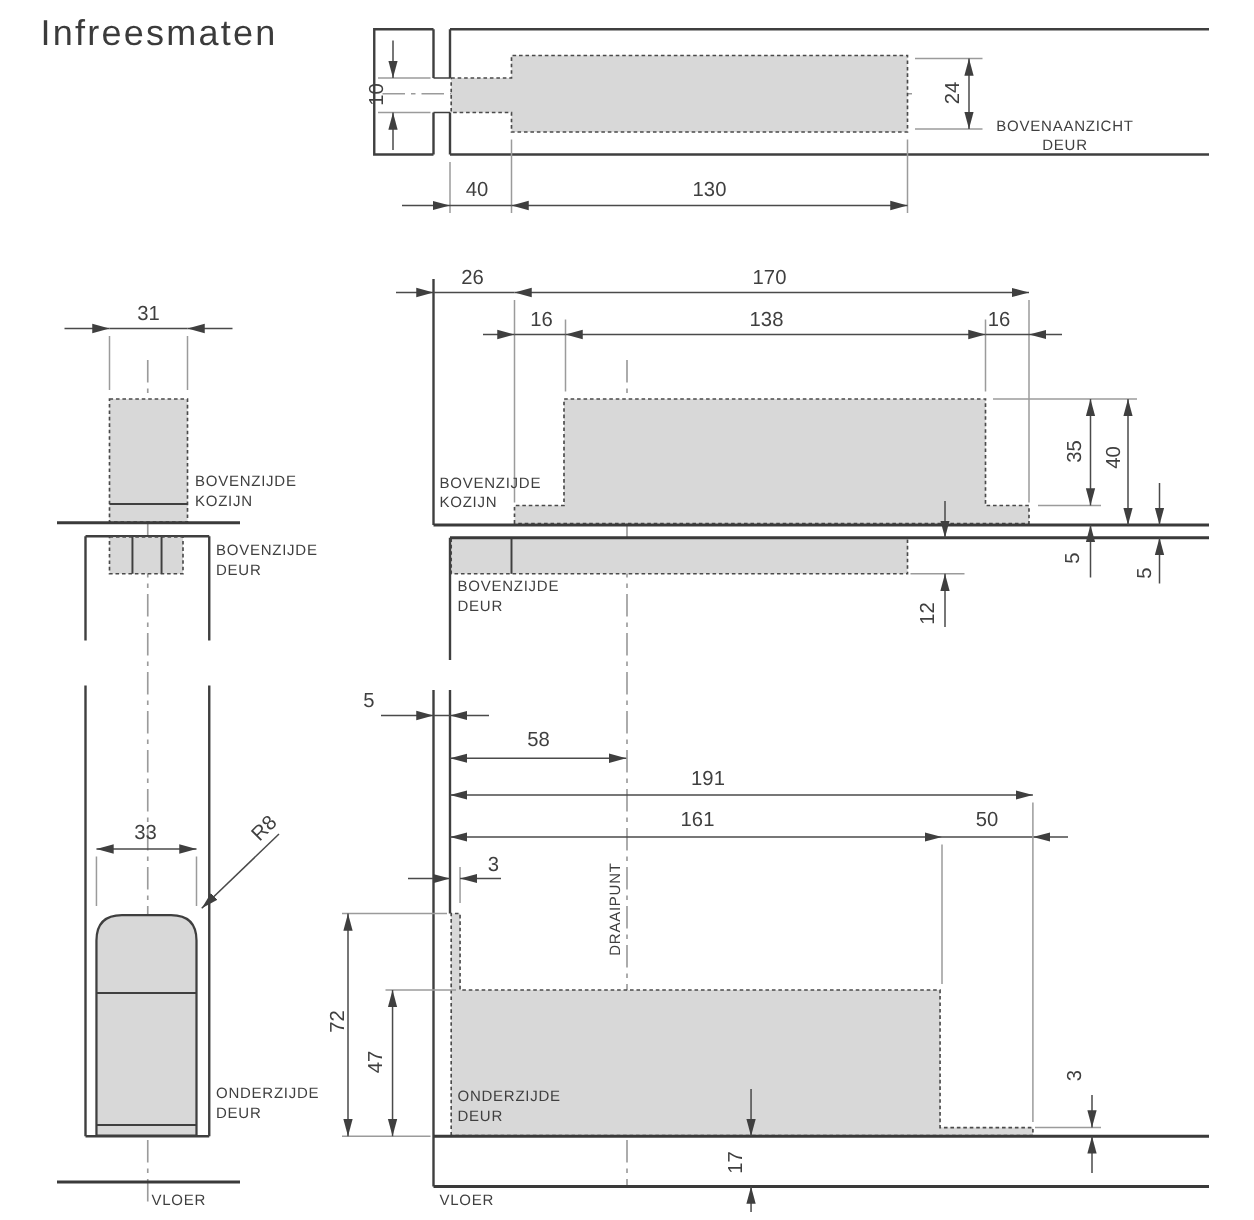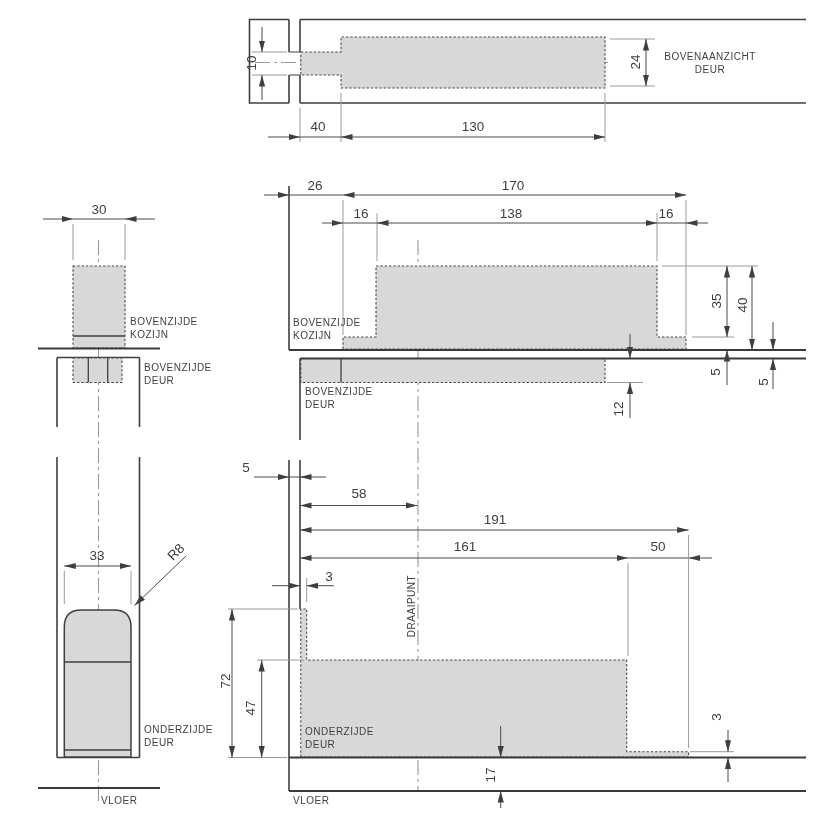--- a/index.html
+++ b/index.html
@@ -12,21 +12,21 @@
   .dim{stroke:#4a4a4a;stroke-width:1;fill:none;}
   .ext{stroke:#9b9b9b;stroke-width:1;fill:none;}
   .cl{stroke:#9b9b9b;stroke-width:1.1;fill:none;stroke-dasharray:15 4 3 4;}
   .ins{fill:#d8d8d8;stroke:#4a4a4a;stroke-width:1.1;stroke-dasharray:2.4 1.9;}
   .ins2{fill:#d8d8d8;stroke:#3f3f3f;stroke-width:1.5;}
   .iline{stroke:#3f3f3f;stroke-width:1.3;}
   .t{position:absolute;transform:translate(-50%,-50%);font-size:13.5px;color:#3f3f3f;white-space:nowrap;}
   .rot{transform:translate(-50%,-50%) rotate(-90deg);}
   .rot45{transform:translate(-50%,-50%) rotate(-45deg);}
   .lbl{position:absolute;font-size:10px;letter-spacing:.5px;line-height:13px;color:#3f3f3f;white-space:pre-line;}
-  .ctr{text-align:center;transform:translate(-50%,-50%);}
+  .ctr{text-align:center;transform:translate(-50%,-50%);margin-top:28px;}
   .lblrot{transform:translate(-50%,-50%) rotate(-90deg);white-space:nowrap;}
   .title{position:absolute;font-size:24px;letter-spacing:1.5px;color:#3b3b3b;}
   .note{position:absolute;font-size:15px;line-height:20.5px;letter-spacing:.3px;color:#3f3f3f;white-space:pre-line;}
 </style>
 </head>
 <body>
 
 <div id="stage">
 
   <svg width="836" height="813" viewBox="0 0 836 813">
@@ -141,20 +141,21 @@
       <line class="dim" x1="232" y1="609" x2="232" y2="757.5" marker-start="url(#arw)" marker-end="url(#arw)"></line>
       <line class="dim" x1="261.7" y1="660" x2="261.7" y2="757.5" marker-start="url(#arw)" marker-end="url(#arw)"></line>
       <line class="ext" x1="690" y1="751.7" x2="734" y2="751.7"></line>
       <line class="dim" x1="728" y1="730" x2="728" y2="751.7" marker-end="url(#arw)"></line>
       <line class="dim" x1="728" y1="782" x2="728" y2="757.5" marker-end="url(#arw)"></line>
       <line class="dim" x1="500.7" y1="726" x2="500.7" y2="757.5" marker-end="url(#arw)"></line>
       <line class="dim" x1="500.7" y1="808" x2="500.7" y2="791" marker-end="url(#arw)"></line>
     </g>
   </svg>
 
+  <div class="title" style="left:27px;top:9px">Infreesmaten</div>
 
   <div class="lbl ctr" style="left:710px;top:63px">BOVENAANZICHT
 DEUR</div>
   <div class="lbl" style="left:130px;top:315px">BOVENZIJDE
 KOZIJN</div>
   <div class="lbl" style="left:144px;top:361px">BOVENZIJDE
 DEUR</div>
   <div class="lbl" style="left:293px;top:316px">BOVENZIJDE
 KOZIJN</div>
   <div class="lbl" style="left:305px;top:385px">BOVENZIJDE
@@ -165,38 +166,38 @@
 DEUR</div>
   <div class="lbl" style="left:101px;top:794px">VLOER</div>
   <div class="lbl" style="left:293px;top:794px">VLOER</div>
   <div class="lbl lblrot" style="left:411px;top:606px">DRAAIPUNT</div>
 
   <div class="t rot" style="left:251px;top:63px">10</div>
   <div class="t" style="left:318px;top:126px">40</div>
   <div class="t" style="left:473px;top:126px">130</div>
   <div class="t rot" style="left:635px;top:62px">24</div>
 
-  <div class="t" style="left:99px;top:209px">30</div>
+  <div class="t" style="left:99px;top:209px">31</div>
   <div class="t" style="left:97px;top:555px">33</div>
   <div class="t rot45" style="left:176px;top:552px">R8</div>
 
   <div class="t" style="left:315px;top:185px">26</div>
   <div class="t" style="left:513px;top:185px">170</div>
   <div class="t" style="left:361px;top:213px">16</div>
   <div class="t" style="left:511px;top:213px">138</div>
   <div class="t" style="left:666px;top:213px">16</div>
   <div class="t rot" style="left:716px;top:301px">35</div>
   <div class="t rot" style="left:742px;top:305px">40</div>
   <div class="t rot" style="left:715px;top:372px">5</div>
   <div class="t rot" style="left:763px;top:382px">5</div>
   <div class="t rot" style="left:618px;top:409px">12</div>
 
   <div class="t" style="left:246px;top:467px">5</div>
   <div class="t" style="left:359px;top:493px">58</div>
-  <div class="t" style="left:495px;top:519px">191</div>
+  <div class="t" style="left:472px;top:519px">191</div>
   <div class="t" style="left:465px;top:546px">161</div>
   <div class="t" style="left:658px;top:546px">50</div>
   <div class="t" style="left:329px;top:576px">3</div>
   <div class="t rot" style="left:225px;top:681px">72</div>
   <div class="t rot" style="left:250px;top:708px">47</div>
   <div class="t rot" style="left:716px;top:717px">3</div>
   <div class="t rot" style="left:490px;top:775px">17</div>
 
 </div>
 

